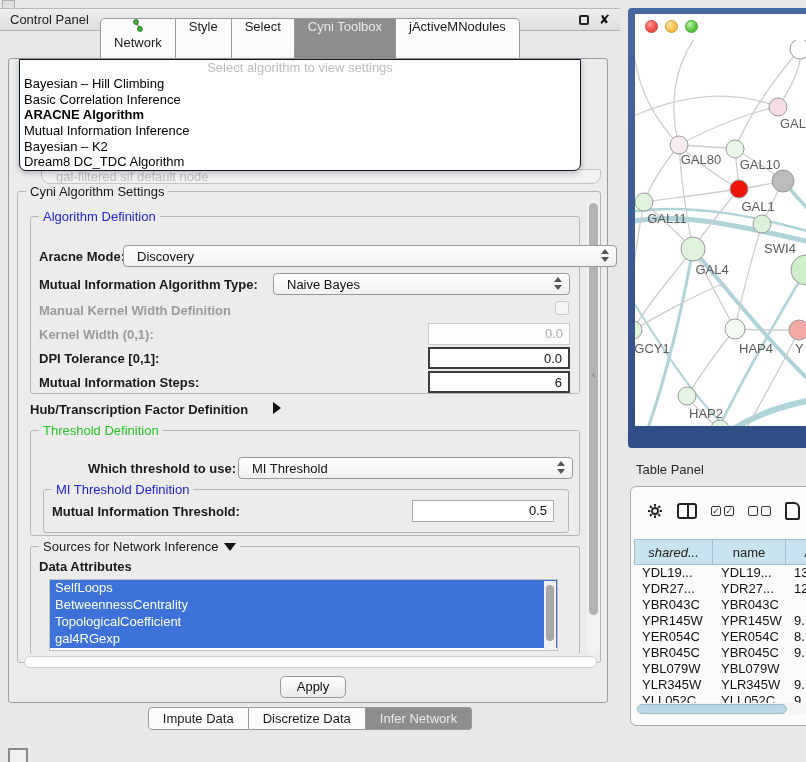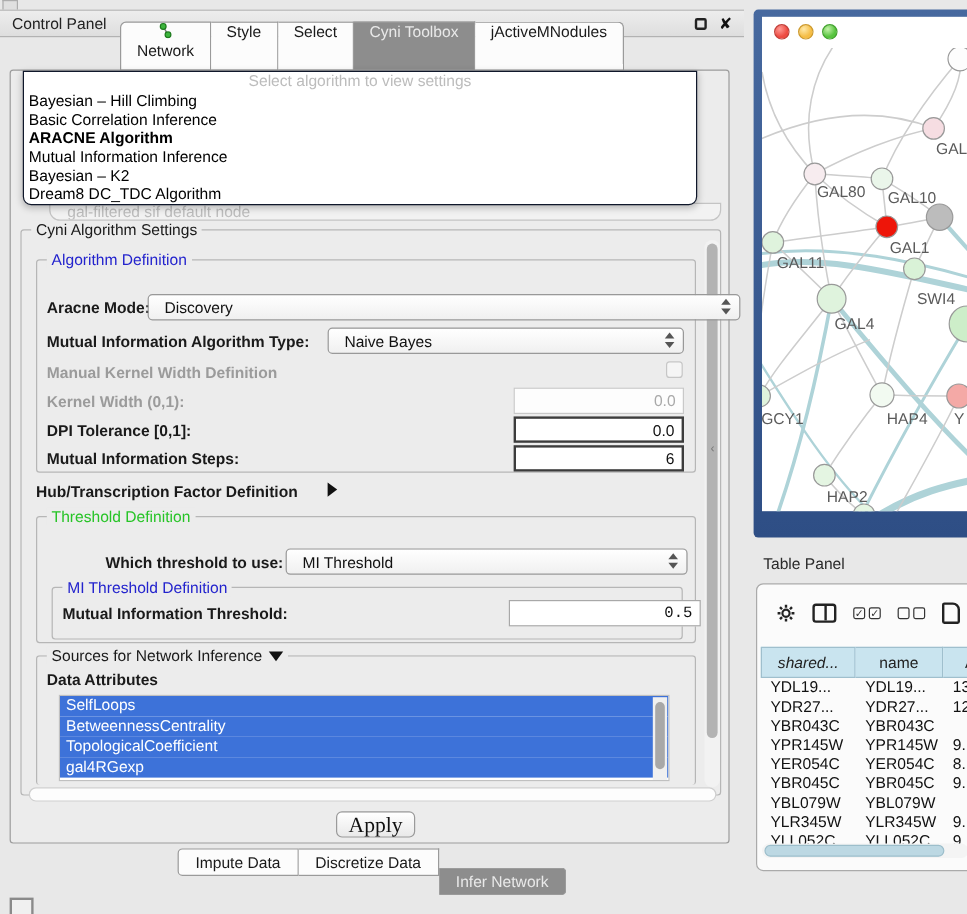--- a/index.html
+++ b/index.html
@@ -98,31 +98,31 @@
 
   
   .attr-list { position:absolute; background:#fff; border:1px solid #c0c0c0; overflow:hidden; }
   .attr-item { height:17px; line-height:16px; background:#3d72d9; color:#fff; padding-left:5px; font-size:13px; }
   .attr-scroll { position:absolute; right:1px; top:1px; width:12px; height:70px; background:#f0f0f0; }
   .attr-scroll .th { position:absolute; left:2px; top:4px; width:8px; height:56px; background:#a8a8a8; border-radius:4px; }
 
   .apply-btn {
     position:absolute; top:617px; left:10px; right:0; margin:0 auto; width:66px; height:22px;
     background:linear-gradient(#ffffff,#e9e9e9); border:1px solid #9a9a9a; border-radius:5px;
-    font-size:18px; text-align:center; line-height:20px; color:#111;font-family:Liberation Serif, serif;
+    font-size:13px; text-align:center; line-height:20px; color:#111;
   }
 
   .tabbar-bottom { left:0; top:707px; width:620px; height:24px; display:flex; justify-content:center; }
   .btab {
     height:23px; display:flex; align-items:center; padding:0 14px;
     background:#fcfcfc; border:1px solid #9a9a9a; border-left:none; font-size:13px;
   }
   .btab:first-child { border-left:1px solid #9a9a9a; border-radius:4px 0 0 4px; }
   .btab:last-child  { border-radius:0 4px 4px 0; }
-  .btab.selected { background:#8d8d8d; color:#e9e9e9;margin-top:16px; }
+  .btab.selected { background:#8d8d8d; color:#e9e9e9; }
 
   .corner-icon { left:8px; top:748px; width:20px; height:16px; background:#f0f0f0; border:2px solid #8a8a8a; }
   .splitter-arrow { left:592px; top:369px; font-size:10px; color:#777; }
 
   
   .netwin {
     left:628px; top:8px; width:200px; height:440px;
     background:linear-gradient(#47699f,#2e4e85); border-radius:4px 0 0 4px;
   }
   .netwin .inner { position:absolute; left:7px; top:6px; right:0; bottom:22px; background:#ffffff; overflow:hidden; }
@@ -263,21 +263,21 @@
         <span>MI Threshold</span>
         <span class="arrows">
             <i class="up"></i>
             <i class="dn"></i>
           </span>
       </div>
 
       <div class="groupbox" style="left:12px; top:58px; width:526px; height:44px;">
         <span class="legend blue">MI Threshold Definition</span>
         <span class="flabel" style="left:8px; top:14px;">Mutual Information Threshold:</span>
-        <div class="tfield" style="left:380px; top:10px; width:160px;font-family:Liberation Mono, monospace;">0.5</div>
+        <div class="tfield" style="left:368px; top:10px; width:142px;">0.5</div>
       </div>
     </div>
 
     <div class="groupbox" style="left:12px; top:354px; width:550px; height:108px; border-bottom:none;">
       <span class="legend">
         <span>Sources for Network Inference</span>
         <span class="tri-down"></span>
       </span>
       <span class="flabel" style="left:8px; top:12px;">Data Attributes</span>
       <div class="attr-list" style="left:18px; top:32px; width:509px; height:72px;" id="attr-list">

